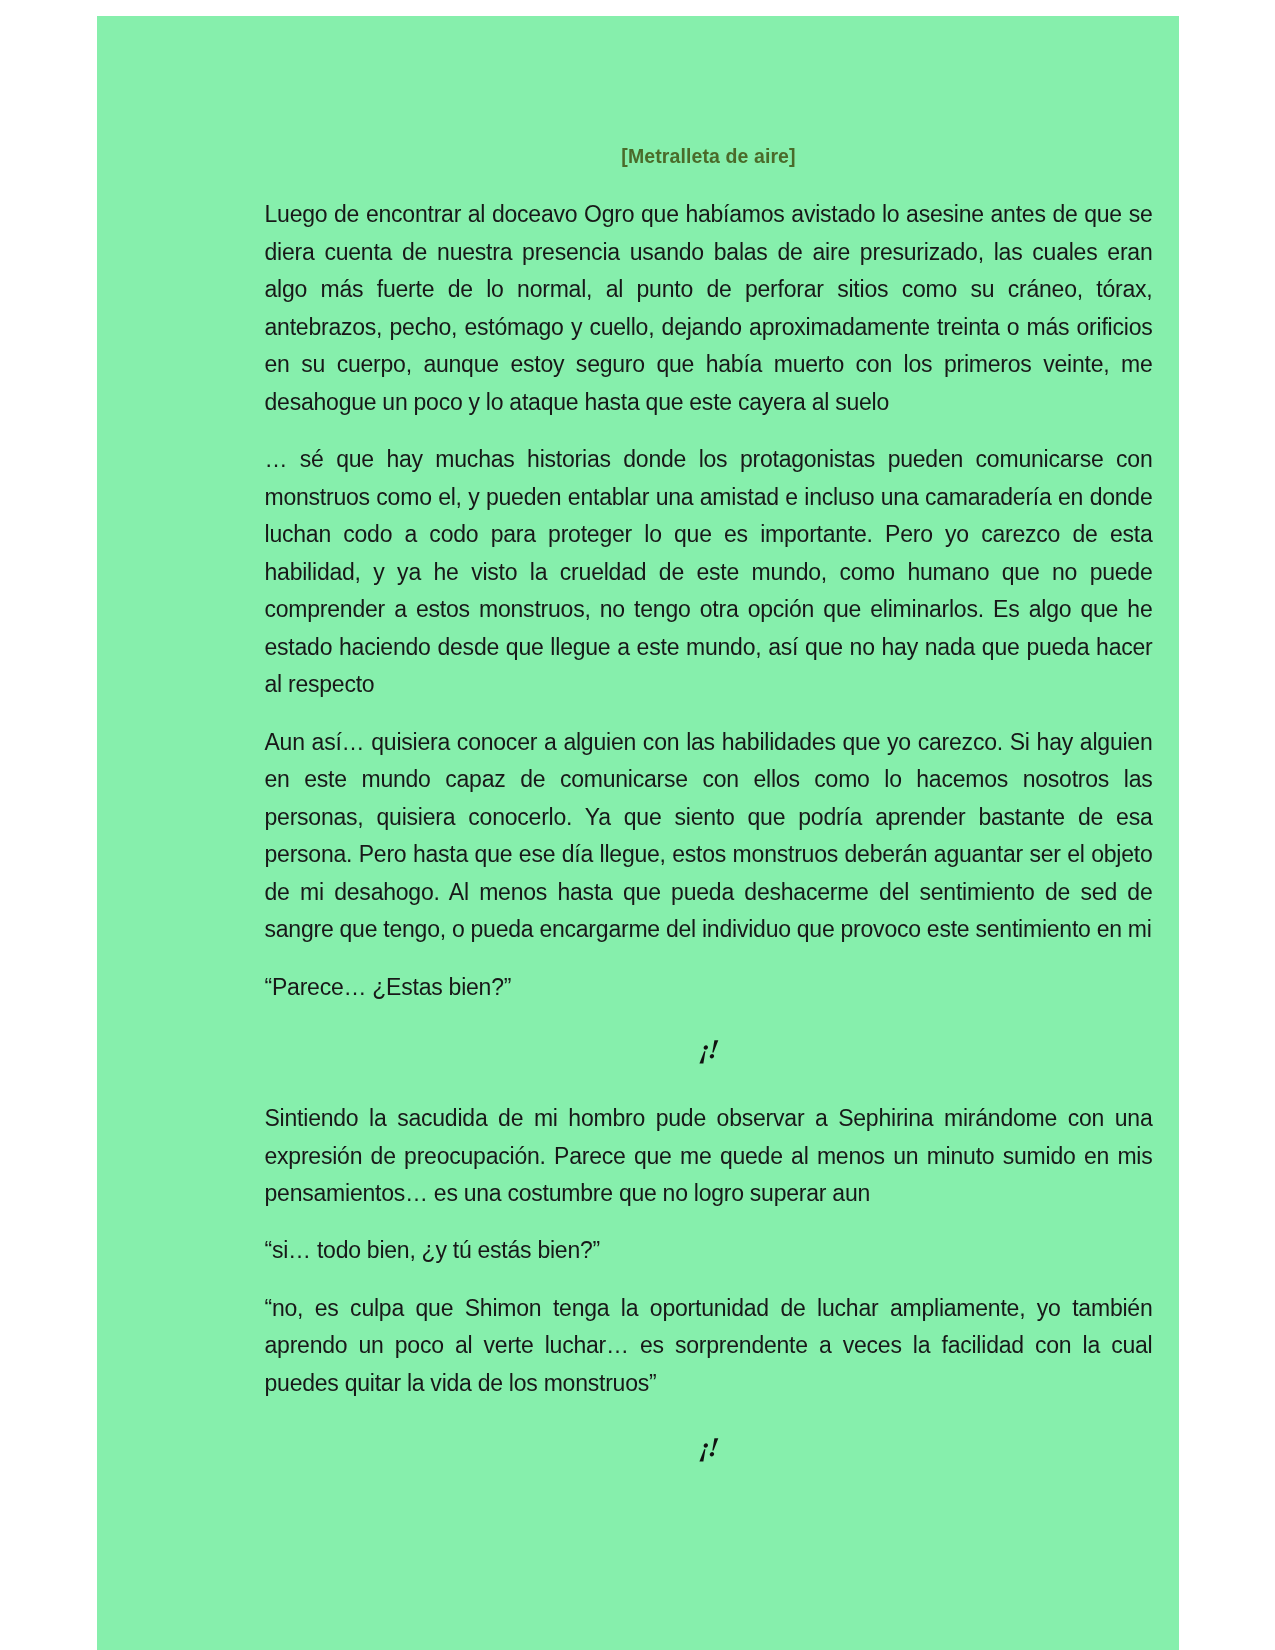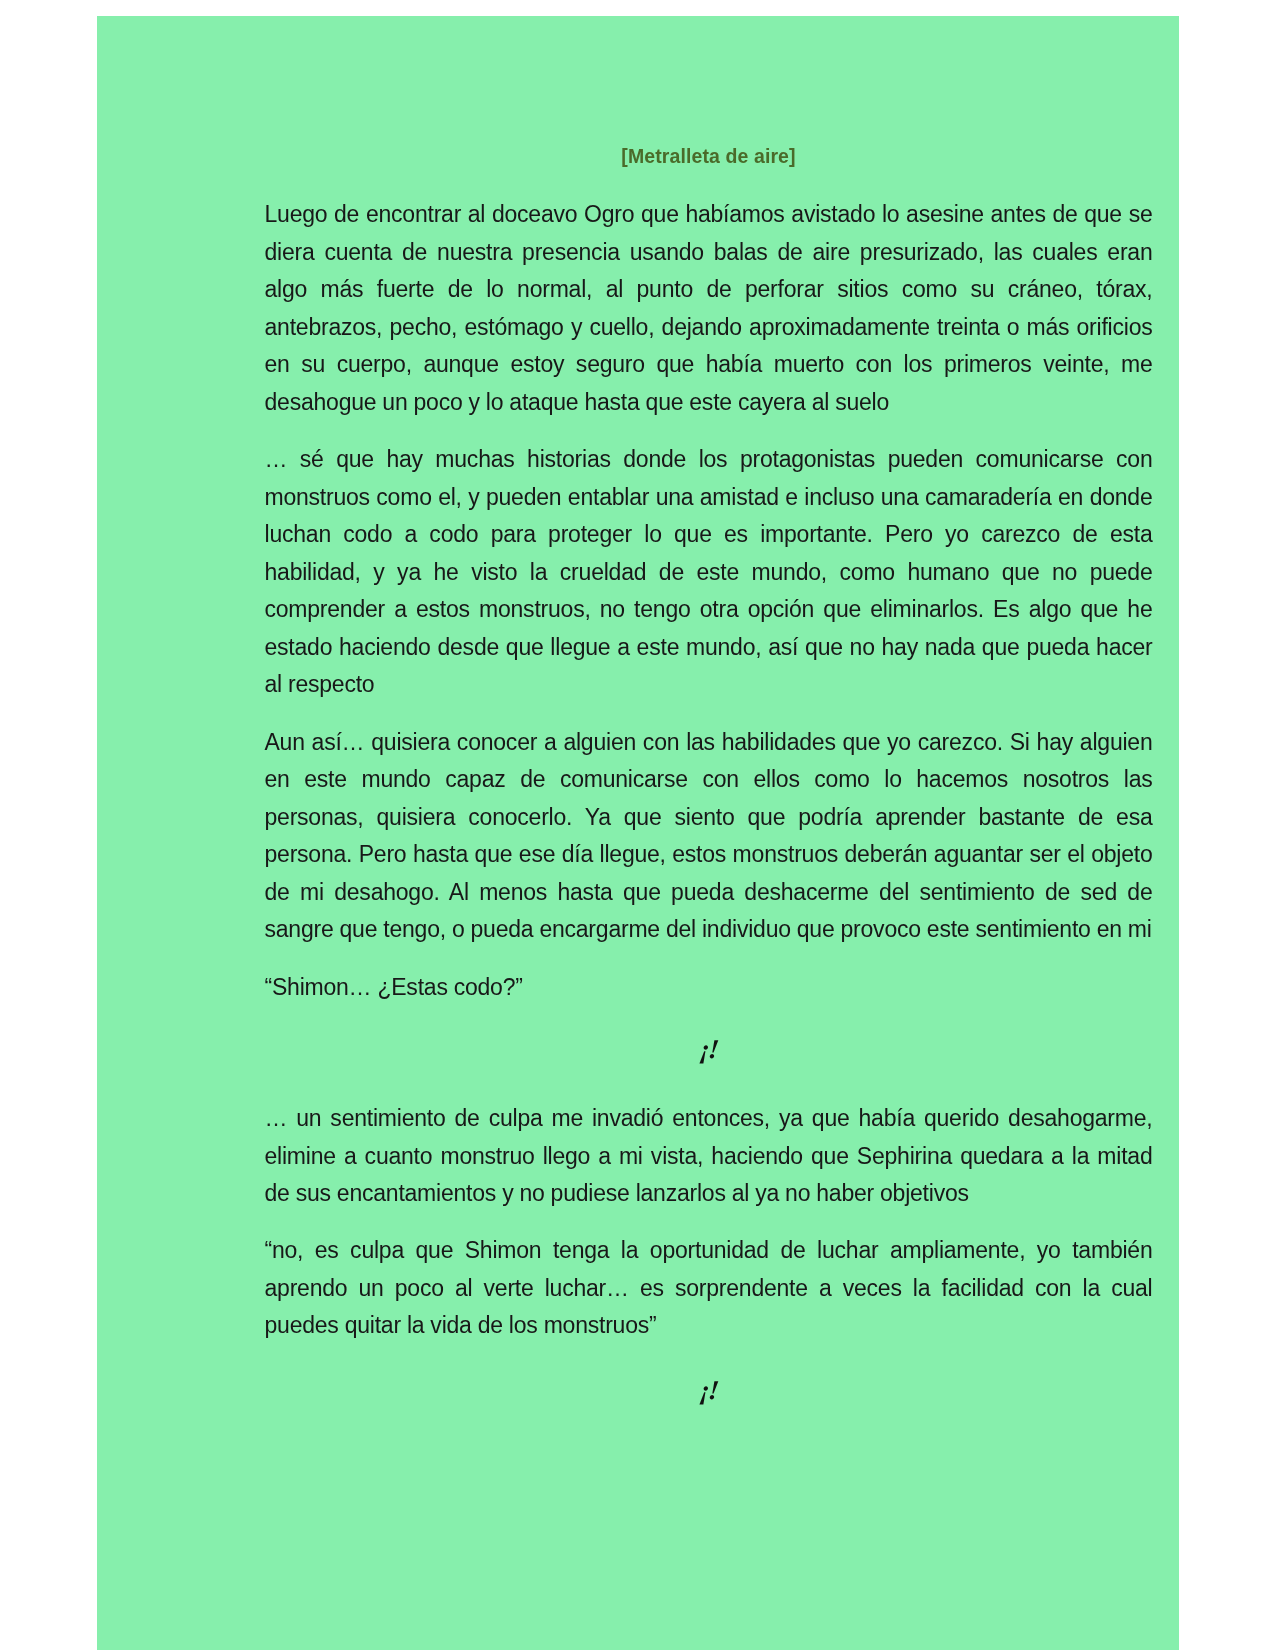--- a/index.html
+++ b/index.html
@@ -79,30 +79,31 @@
 
     <h1 class="doc-title">[Metralleta de aire]</h1>
 
     <p class="para">Luego de encontrar al doceavo Ogro que habíamos avistado lo asesine antes de que se diera cuenta de nuestra presencia usando balas de aire presurizado, las cuales eran algo más fuerte de lo normal, al punto de perforar sitios como su cráneo, tórax, antebrazos, pecho, estómago y cuello, dejando aproximadamente treinta o más orificios en su cuerpo, aunque estoy seguro que había muerto con los primeros veinte, me desahogue un poco y lo ataque hasta que este cayera al suelo</p>
 
 
     <p class="para">… sé que hay muchas historias donde los protagonistas pueden comunicarse con monstruos como el, y pueden entablar una amistad e incluso una camaradería en donde luchan codo a codo para proteger lo que es importante. Pero yo carezco de esta habilidad, y ya he visto la crueldad de este mundo, como humano que no puede comprender a estos monstruos, no tengo otra opción que eliminarlos. Es algo que he estado haciendo desde que llegue a este mundo, así que no hay nada que pueda hacer al respecto</p>
 
     <p class="para">Aun así… quisiera conocer a alguien con las habilidades que yo carezco. Si hay alguien en este mundo capaz de comunicarse con ellos como lo hacemos nosotros las personas, quisiera conocerlo. Ya que siento que podría aprender bastante de esa persona. Pero hasta que ese día llegue, estos monstruos deberán aguantar ser el objeto de mi desahogo. Al menos hasta que pueda deshacerme del sentimiento de sed de sangre que tengo, o pueda encargarme del individuo que provoco este sentimiento en mi</p>
 
-    <p class="para left gap-after-quote">“Shimon… ¿Estas codo?”</p>
+    <p class="para left gap-after-quote">“Parece… ¿Estas bien?”</p>
 
     <div class="scene-break">
       <span class="glyph">¡!</span>
     </div>
 
+    <p class="para">Sintiendo la sacudida de mi hombro pude observar a Sephirina mirándome con una expresión de preocupación. Parece que me quede al menos un minuto sumido en mis pensamientos… es una costumbre que no logro superar aun</p>
+
+    <p class="para left">“si… todo bien, ¿y tú estás bien?”</p>
 
 
-
-    <p class="para">… un sentimiento de culpa me invadió entonces, ya que había querido desahogarme, elimine a cuanto monstruo llego a mi vista, haciendo que Sephirina quedara a la mitad de sus encantamientos y no pudiese lanzarlos al ya no haber objetivos</p>
 
 
     <p class="para">“no, es culpa que Shimon tenga la oportunidad de luchar ampliamente, yo también aprendo un poco al verte luchar… es sorprendente a veces la facilidad con la cual puedes quitar la vida de los monstruos”</p>
 
     <div class="scene-break second">
       <span class="glyph">¡!</span>
     </div>
 
   </div>
 </div>

